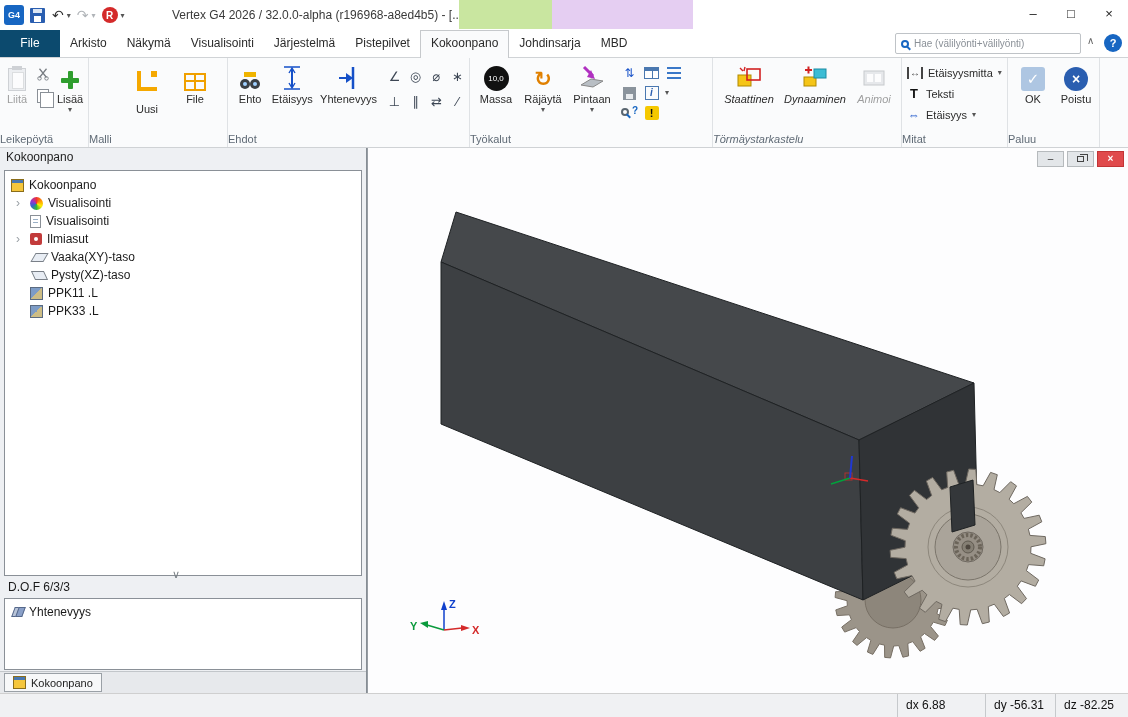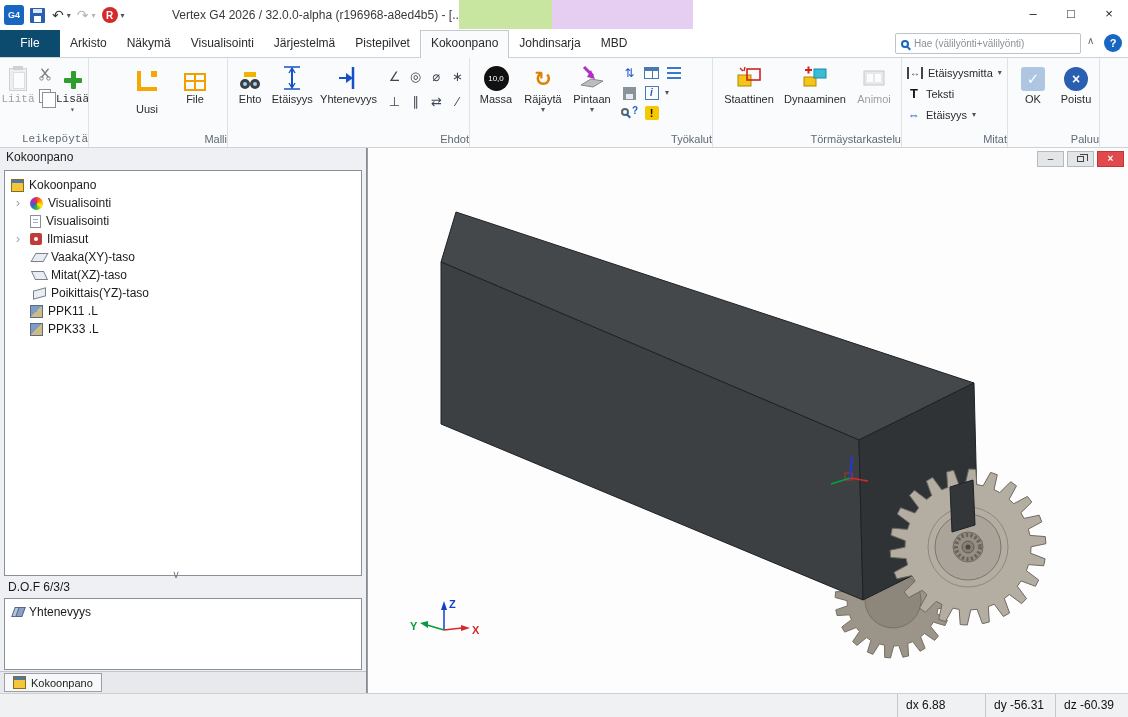--- a/index.html
+++ b/index.html
@@ -31,21 +31,21 @@
   .mag { width:8px; height:8px; border:2px solid #1766c2; border-radius:50%; position:relative; flex:none; }
   .mag::after { content:""; position:absolute; width:5px; height:2px; background:#1766c2; transform:rotate(45deg); right:-4px; bottom:-3px; }
   .searchinput { border:none; outline:none; flex:1; font-size:10px; font-family:inherit; color:#333; background:transparent; }
   .searchinput::placeholder { color:#8a9097; }
   .chevup { position:absolute; left:1087px; top:5px; font-size:10px; color:#666; }
   .helpbtn { position:absolute; left:1104px; top:4px; width:18px; height:18px; border-radius:50%; background:#1766c2; color:#fff; font-weight:bold; font-size:11px; display:flex; align-items:center; justify-content:center; }
 
   
   .ribbon { position:absolute; top:57px; left:0; right:0; height:91px; background:#fafbfc; border-top:1px solid #d0d3d6; border-bottom:1px solid #cfd2d5; }
   .rgroup { position:absolute; top:0; height:89px; border-right:1px solid #dfe2e5; overflow:hidden; }
-  .rgroup-label { position:absolute; bottom:2px; left:0; right:0; text-align:right; font-size:11px; color:#5f6a75; white-space:nowrap; }
+  .rgroup-label { position:absolute; bottom:2px; left:0; right:0; text-align:left; font-size:11px; color:#5f6a75; white-space:nowrap; }
   .rbtns { display:flex; align-items:flex-start; padding:3px 2px; gap:2px; }
   .bigbtn { display:flex; flex-direction:column; align-items:center; gap:2px; padding-top:2px; }
   .bigbtn .iconbox { height:28px; display:flex; align-items:flex-end; justify-content:center; }
   .lbl { font-size:11px; color:#2b2b2b; white-space:nowrap; }
   .caret { font-size:8px; color:#555; line-height:6px; }
   .disabled { opacity:.45; }
   .smallcol { display:flex; flex-direction:column; gap:4px; padding-top:4px; }
   .sbtn { width:18px; height:18px; display:flex; align-items:center; justify-content:center; }
 
   .ic-paste { width:18px; height:23px; background:#dce0e4; border:1px solid #9aa0a6; position:relative; }
@@ -167,21 +167,21 @@
   <div class="searchwrap">
     <span class="mag"></span>
     <input class="searchinput" type="text" placeholder="Hae (välilyönti+välilyönti)" style="">
   </div>
   <span class="chevup">∧</span>
   <div class="helpbtn">?</div>
 </div>
 
 <div class="ribbon">
 
-  <div class="rgroup" style="left:0;width:89px;font-family:Liberation Mono, monospace;">
+  <div class="rgroup" style="left:0;width:89px;">
     <div class="rbtns">
       <div class="bigbtn disabled" style="width:32px;">
         <span class="iconbox">
             <span class="ic-paste"></span>
           </span>
         <span class="lbl">Liitä</span>
       </div>
       <div class="smallcol">
         <span class="sbtn">
           <svg width="14" height="14" viewBox="0 0 16 16">
@@ -325,21 +325,21 @@
           </span>
           <span class="tico">
               <span class="warnbox">!</span>
             </span>
         </div>
       </div>
     </div>
     <div class="rgroup-label">Työkalut</div>
   </div>
 
-  <div class="rgroup" style="left:713px;width:189px;">
+  <div class="rgroup" style="left:713px;width:189px;font-style:italic;">
     <div class="rbtns" style="gap:6px;padding-left:8px;">
       <div class="bigbtn" style="width:56px;">
         <span class="iconbox">
           <svg width="26" height="26" viewBox="0 0 26 26">
               <rect x="2" y="10" width="13" height="11" fill="#f5c518" stroke="#b08900"></rect>
               <rect x="11" y="4" width="13" height="11" fill="none" stroke="#d22222" stroke-width="1.6"></rect>
               <path d="M4 3 l3 3 M9 2 l-1 4" stroke="#d22222" stroke-width="1.4"></path>
             </svg>
         </span>
         <span class="lbl">Staattinen</span>
@@ -431,26 +431,21 @@
       <span>Ilmiasut</span>
     </div>
     <div class="trow">
       <span class="chev"></span>
       <span class="ic-plane"></span>
       <span>Vaaka(XY)-taso</span>
     </div>
     <div class="trow">
       <span class="chev"></span>
       <span class="ic-plane alt"></span>
-      <span>Mitat(XZ)-taso</span>
-    </div>
-    <div class="trow">
-      <span class="chev"></span>
-      <span class="ic-plane alt2"></span>
-      <span>Poikittais(YZ)-taso</span>
+      <span>Pysty(XZ)-taso</span>
     </div>
     <div class="trow">
       <span class="chev"></span>
       <span class="ic-part" able="false"></span>
       <span>PPK11 .L</span>
     </div>
     <div class="trow">
       <span class="chev"></span>
       <span class="ic-part"></span>
       <span>PPK33 .L</span>
@@ -524,14 +519,14 @@
       <text x="81" y="460" fill="#1040cc">Z</text>
       <text x="42" y="482" fill="#0a9a3c">Y</text>
       <text x="104" y="486" fill="#d42a2a">X</text>
     </g>
   </svg>
 </div>
 
 <div class="status">
   <div class="scell" style="width:88px;">dx 6.88</div>
   <div class="scell" style="width:70px;">dy -56.31</div>
-  <div class="scell" style="width:73px;">dz -60.39</div>
+  <div class="scell" style="width:73px;">dz -82.25</div>
 </div>
 
 </body></html>

